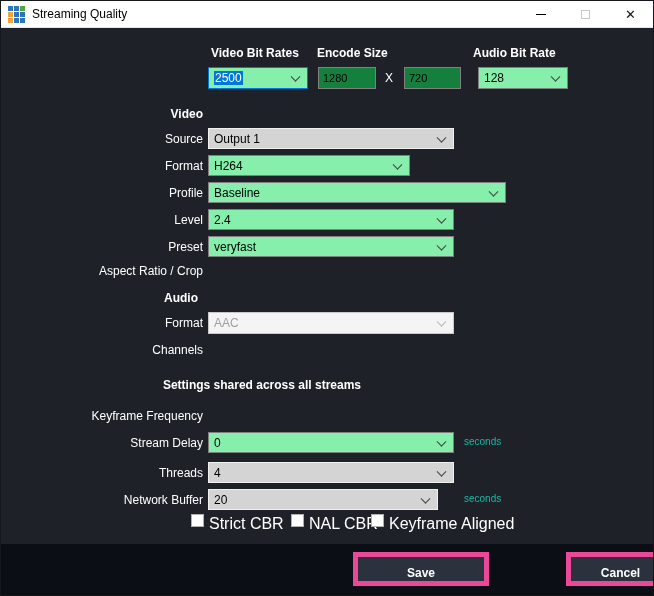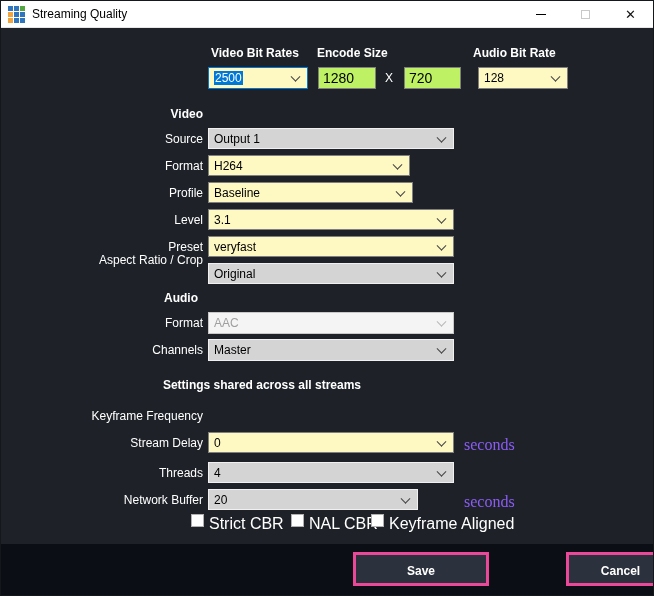--- a/index.html
+++ b/index.html
@@ -26,51 +26,51 @@
     position:absolute; top:0; width:45px; height:27px;
     display:flex; align-items:center; justify-content:center;
   }
   .win-btn.min{ right:90px; } .win-btn.max{ right:45px; } .win-btn.close{ right:0; }
   .glyph-min{ width:10px; height:1px; background:#000; }
   .glyph-max{ width:9px; height:9px; border:1px solid #c9c9c9; }
   .glyph-close{ font-size:13px; color:#111; line-height:1; }
   
   .hdr{ position:absolute; font-size:12px; font-weight:bold; color:#ffffff; }
   .lbl{ position:absolute; left:0; width:202px; text-align:right; font-size:12px; color:#ffffff; }
-  .suffix{ position:absolute; font-size:16px; color:#8b5cf6;font-family:Liberation Serif, serif; }
+  .suffix{ position:absolute; font-size:10px; color:#14b8a6; }
   .sep-x{ position:absolute; font-size:12px; color:#ffffff; }
   .combo{
     position:absolute; height:21px; font-size:12px; color:#000;
   }
   .combo .val{ position:absolute; left:5px; top:3px; white-space:nowrap; }
-  .combo.white{ background:#fef9c3; border:1px solid #7f7f7f;text-align:right; }
+  .combo.white{ background:#86efac; border:1px solid #7f7f7f;text-align:right; }
   .combo.gray{ background:#d4d4d4; border:1px solid #f0f0f0; }
   .combo.disabled{ background:#f4f4f4; border:1px solid #c8c8c8; color:#9f9f9f; }
   .combo.focused{ border:1px solid #0078d7; }
   .chev{
     position:absolute; right:8px; top:50%; width:7px; height:7px;
     border-right:1px solid #444; border-bottom:1px solid #444;
     transform:translateY(-68%) rotate(45deg);
   }
   .combo.disabled .chev{ border-color:#b8b8b8; }
   .txt{
-    position:absolute; height:22px; background:#bef264; border:1px solid #7f7f7f;
-    font-family:"Liberation Sans", sans-serif; font-size:14px; color:#000; padding:10px 4px;
+    position:absolute; height:22px; background:#15803d; border:1px solid #7f7f7f;
+    font-family:"Liberation Sans", sans-serif; font-size:11px; color:#000; padding:10px 4px;
   }
   .sel{ padding:0 1px; }
   .checkbox{
     position:absolute; width:13px; height:13px; background:#ffffff; border:1px solid #b0b0b0;
   }
   .cb-label{ position:absolute; font-size:16px; color:#ffffff; }
   
   .footer{
     position:absolute; left:0; top:543px; width:100%; height:53px; background:#0b0f15;
   }
   .btn{
-    position:absolute; top:8px; height:34px; background:#2b323d; border:3px solid #ec4899;
+    position:absolute; top:8px; height:34px; background:#2b323d; border:5px solid #ec4899;
     color:#ffffff; font-size:12px; font-weight:bold; text-align:center; line-height:32px;
     cursor:default;
   }
 </style>
 </head>
 <body>
 
 <div class="window">
 
   <div class="titlebar">
@@ -121,76 +121,68 @@
     <span class="chev"></span>
   </div>
 
   <div class="lbl" style="top:158px;">Format</div>
   <div class="combo white" style="left:207px; top:154px; width:202px;">
     <span class="val">H264</span>
     <span class="chev"></span>
   </div>
 
   <div class="lbl" style="top:185px;">Profile</div>
-  <div class="combo white" style="left:207px; top:181px; width:205px;">
+  <div class="combo white" style="left:207px; top:181px; width:298px;">
     <span class="val">Baseline</span>
     <span class="chev"></span>
   </div>
 
   <div class="lbl" style="top:212px;">Level</div>
   <div class="combo white" style="left:207px; top:208px; width:246px;">
-    <span class="val">3.1</span>
+    <span class="val">2.4</span>
     <span class="chev"></span>
   </div>
 
   <div class="lbl" style="top:239px;">Preset</div>
   <div class="combo white" style="left:207px; top:235px; width:246px;">
     <span class="val">veryfast</span>
     <span class="chev"></span>
   </div>
 
-  <div class="lbl" style="top:252px;">Aspect Ratio / Crop</div>
-  <div class="combo gray" style="left:207px; top:262px; width:246px;">
-    <span class="val">Original</span>
-    <span class="chev"></span>
-  </div>
+  <div class="lbl" style="top:263px;">Aspect Ratio / Crop</div>
 
   <div class="hdr" style="left:0; top:290px; width:197px; text-align:right;">Audio</div>
 
   <div class="lbl" style="top:315px;">Format</div>
   <div class="combo disabled" style="left:207px; top:311px; width:246px; height:22px;">
     <span class="val" style="color:#9f9f9f;">AAC</span>
     <span class="chev"></span>
   </div>
 
   <div class="lbl" style="top:342px;">Channels</div>
-  <div class="combo gray" style="left:207px; top:338px; width:246px; height:22px;">
-    <span class="val">Master</span>
-    <span class="chev"></span>
-  </div>
 
   <div class="hdr" style="left:0; top:377px; width:360px; text-align:right;">Settings shared across all streams</div>
 
   <div class="lbl" style="top:408px;">Keyframe Frequency</div>
 
   <div class="lbl" style="top:435px;">Stream Delay</div>
   <div class="combo white" style="left:207px; top:431px; width:246px;">
     <span class="val">0</span>
     <span class="chev"></span>
   </div>
   <span class="suffix" style="left:463px; top:435px;">seconds</span>
 
   <div class="lbl" style="top:465px;">Threads</div>
   <div class="combo gray" style="left:207px; top:461px; width:246px;">
     <span class="val">4</span>
     <span class="chev"></span>
   </div>
 
   <div class="lbl" style="top:492px;">Network Buffer</div>
-  <div class="combo gray" style="left:207px; top:488px; width:210px;">
+  <div class="combo gray" style="left:207px; top:488px; width:230px;">
     <span class="val">20</span>
     <span class="chev"></span>
   </div>
   <span class="suffix" style="left:463px; top:492px;">seconds</span>
 
   <div class="checkbox" style="left:190px; top:513px;"></div>
   <span class="cb-label" style="left:208px; top:514px;">Strict CBR</span>
   <div class="checkbox" style="left:290px; top:513px;"></div>
   <span class="cb-label" style="left:308px; top:514px;">NAL CBR</span>
   <div class="checkbox" style="left:370px; top:513px;"></div>

